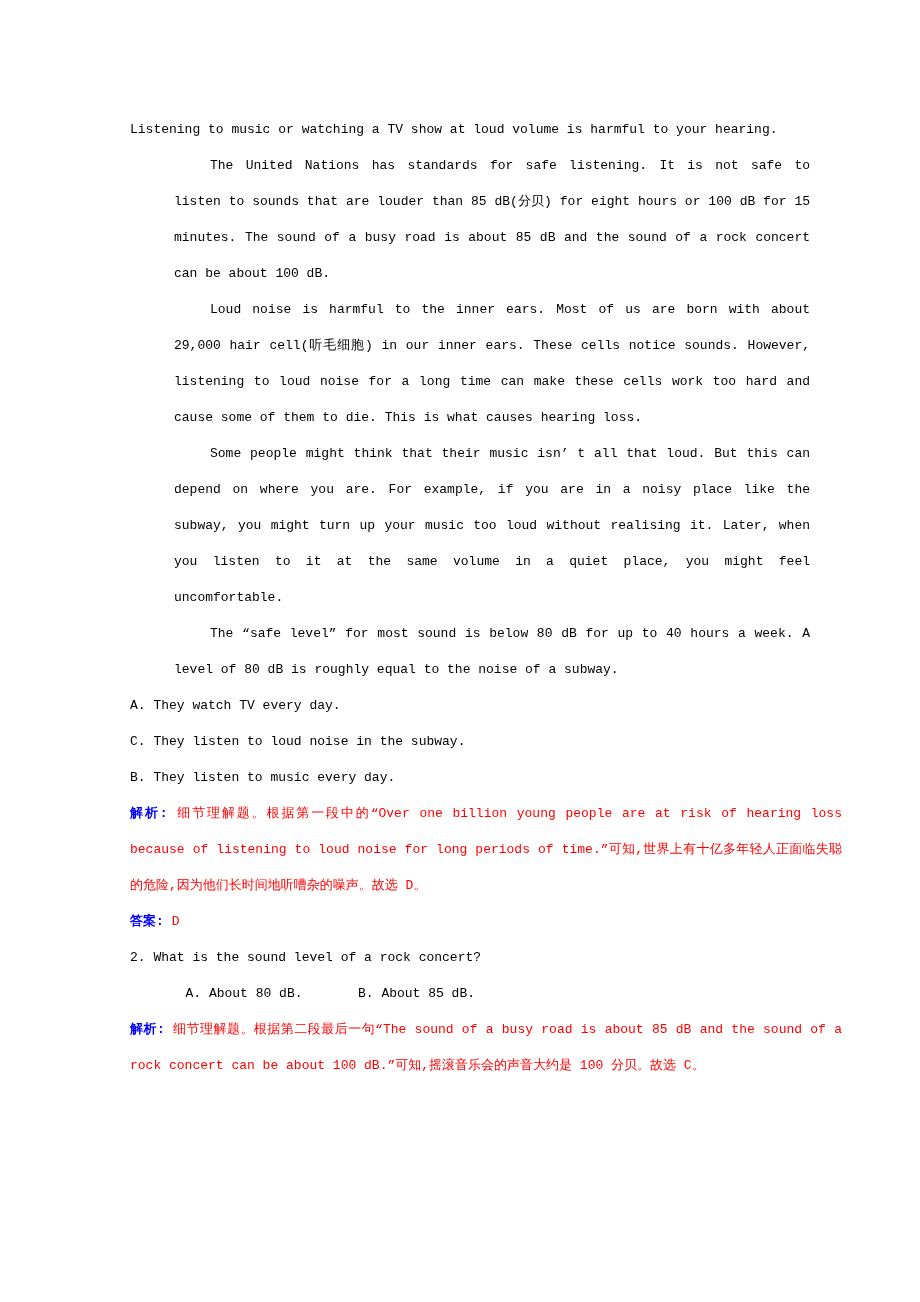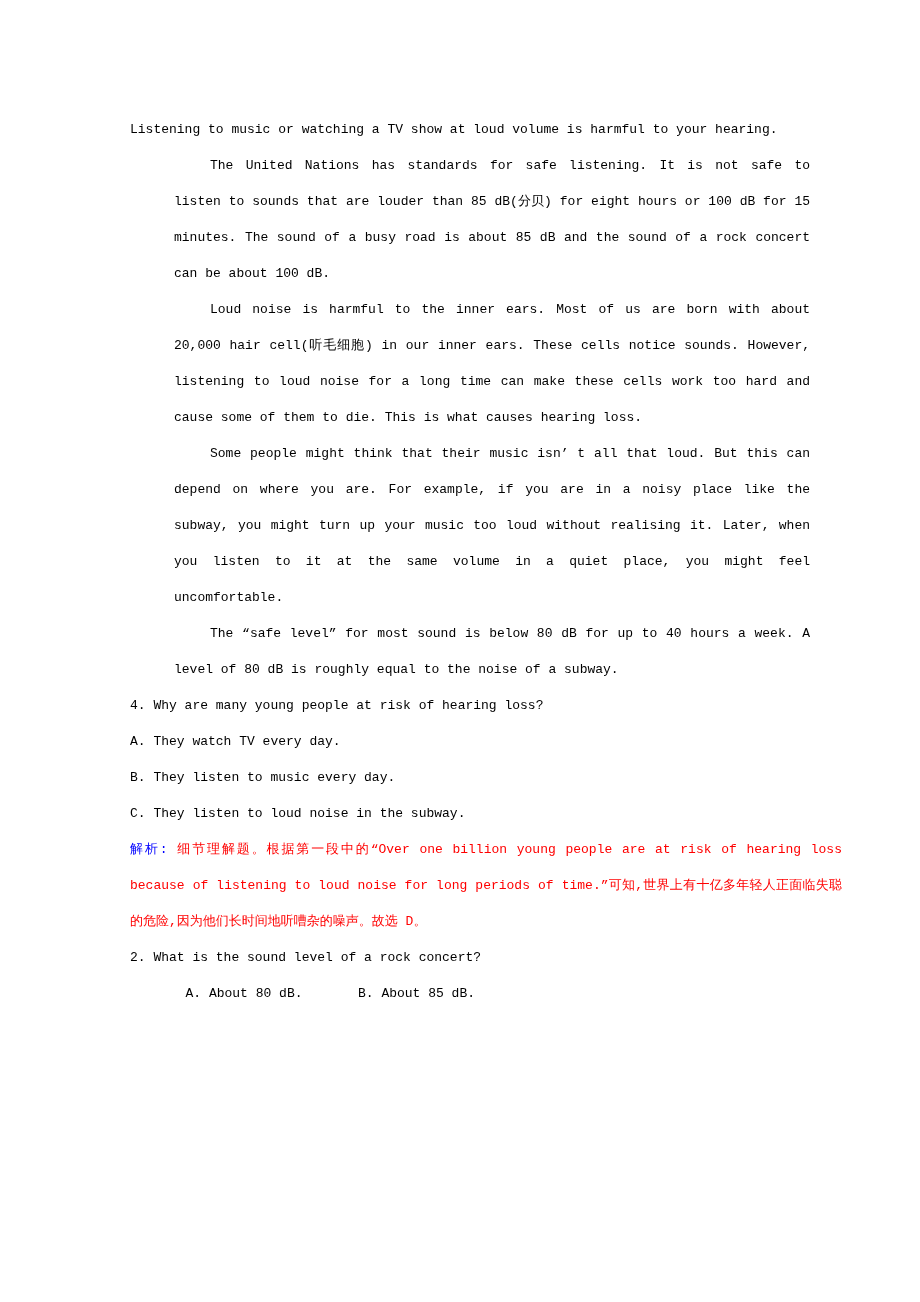--- a/index.html
+++ b/index.html
@@ -42,45 +42,46 @@
   .opt-row .w1 { width: 228px; text-align: center; }
   .opt-row .w2 { width: 262px; }
   .analysis {
     text-align: justify;
     text-justify: inter-word;
     color: var(--analysis-red, #ff0000);
     margin-right: -32px; 
   }
   .blue-label {
     color: var(--label-blue, #0000ff);
-    font-weight: normal;
+    font-weight: bold;
   }
   .answer-line {
     color: var(--analysis-red, #ff0000);
   }
 </style>
 </head>
 <body>
 
 <div class="page">
 
   <div class="passage">
     <p class="para">Listening to music or watching a TV show at loud volume is harmful to your hearing.</p>
     <p class="para indent">The United Nations has standards for safe listening. It is not safe to listen to sounds that are louder than 85 dB(分贝) for eight hours or 100 dB for 15 minutes. The sound of a busy road is about 85 dB and the sound of a rock concert can be about 100 dB.</p>
-    <p class="para indent">Loud noise is harmful to the inner ears. Most of us are born with about 20,000 hair cell(听毛细胞) in our inner ears. These cells notice sounds. However, listening to loud noise for a long time can make these cells work too hard and cause some of them to die. This is what causes hearing loss.</p>
+    <p class="para indent">Loud noise is harmful to the inner ears. Most of us are born with about 29,000 hair cell(听毛细胞) in our inner ears. These cells notice sounds. However, listening to loud noise for a long time can make these cells work too hard and cause some of them to die. This is what causes hearing loss.</p>
     <p class="para indent">Some people might think that their music isn’ t all that loud. But this can depend on where you are. For example, if you are in a noisy place like the subway, you might turn up your music too loud without realising it. Later, when you listen to it at the same volume in a quiet place, you might feel uncomfortable.</p>
     <p class="para indent">The “safe level” for most sound is below 80 dB for up to 40 hours a week. A level of 80 dB is roughly equal to the noise of a subway.</p>
   </div>
 
   <div class="question-block">
-    <p class="q-line">4. Why are many young people at risk of hearing loss?</p>
     <p class="opt-line">A. They watch TV every day.</p>
+    <p class="opt-line">C. They listen to loud noise in the subway.</p>
     <p class="opt-line">B. They listen to music every day.</p>
-    <p class="opt-line">C. They listen to loud noise in the subway.</p>
     <p class="analysis"><span class="blue-label">解析:</span> <span>细节理解题。根据第一段中的“Over one billion young people are at risk of hearing loss because of listening to loud noise for long periods of time.”可知,世界上有十亿多年轻人正面临失聪的危险,因为他们长时间地听嘈杂的噪声。故选 D。</span></p>
+    <p class="answer-line"><span class="blue-label">答案:</span> <span>D</span></p>
   </div>
 
   <div class="question-block">
     <p class="q-line">2. What is the sound level of a rock concert?</p>
     <p class="opt-line opt-row"><span class="opt-first w1">A. About 80 dB.</span><span>B. About 85 dB.</span></p>
+    <p class="analysis"><span class="blue-label">解析:</span> <span>细节理解题。根据第二段最后一句“The sound of a busy road is about 85 dB and the sound of a rock concert can be about 100 dB.”可知,摇滚音乐会的声音大约是 100 分贝。故选 C。</span></p>
   </div>
 
 </div>
 
 </body></html>

